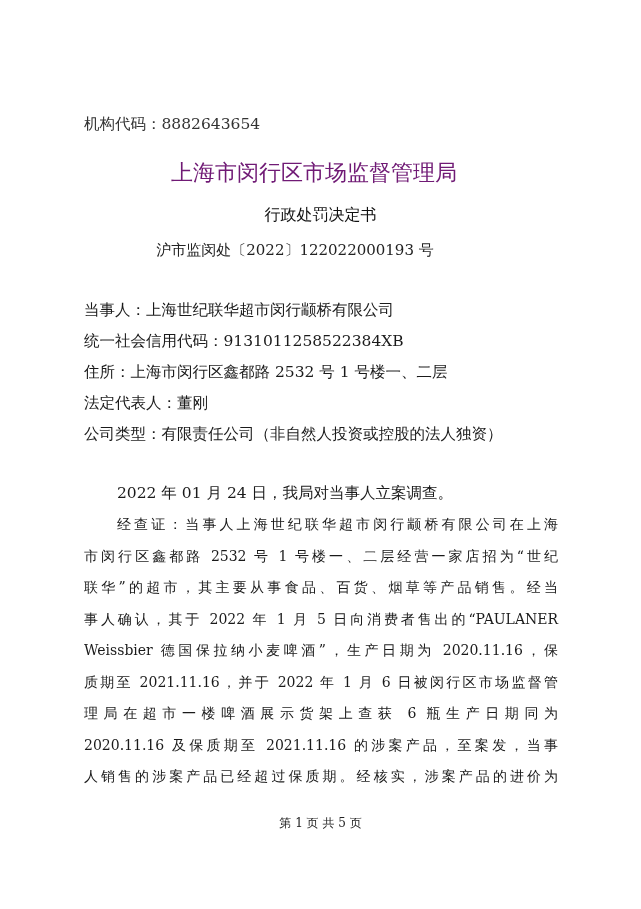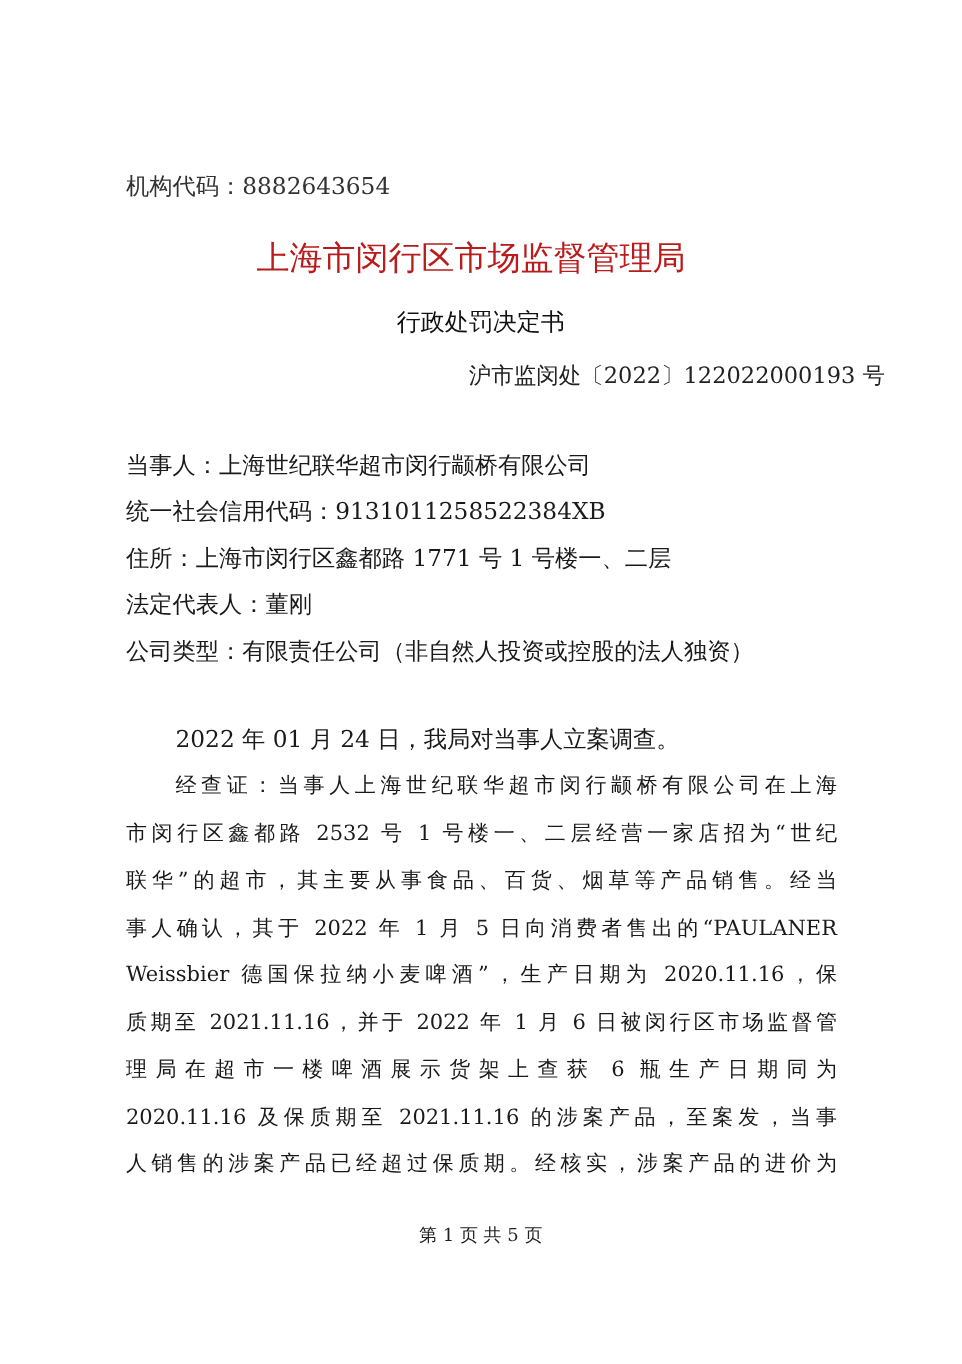--- a/index.html
+++ b/index.html
@@ -4,42 +4,42 @@
 <style>
   html, body { margin: 0; padding: 0; background: #ffffff; }
   body {
     width: 641px; height: 909px; position: relative; overflow: hidden;
     font-family: "DejaVu Serif", "Liberation Serif", serif;
     color: #1a1a1a;
   }
   .page { position: absolute; left: 0; top: 0; width: 641px; height: 909px; background: #fff; }
   .line { position: absolute; white-space: nowrap; font-size: 15.5px; line-height: 20px; }
   .org-code { left: 84px; top: 114px; color: #333; }
-  .title1 { left: 0; width: 628px; text-align: center; top: 159px; font-size: 22px; line-height: 28px; font-family: "DejaVu Sans", "Liberation Sans", sans-serif; color: #b91c1c; }
+  .title1 { left: 0; width: 628px; text-align: center; top: 159px; font-size: 22px; line-height: 28px; font-family: "DejaVu Sans", "Liberation Sans", sans-serif; color: #701a75; }
   .title2 { left: 0; width: 641px; text-align: center; top: 201px; font-size: 16px; line-height: 28px; font-family: "DejaVu Sans", "Liberation Sans", sans-serif; color: #111; }
-  .docno { left: 0; width: 590px; text-align: right; top: 240px; font-size: 15px; color: #222; }
+  .docno { left: 0; width: 590px; text-align: center; top: 240px; font-size: 15px; color: #222; }
   .info { left: 84px; }
   .para { position: absolute; left: 84px; width: 474px; font-size: 14px; line-height: 31.5px; text-align: justify; text-align-last: justify; white-space: nowrap; }
   .para .l { display: block; height: 31.5px; }
   .footer { position: absolute; left: 0; width: 641px; text-align: center; top: 815px; font-size: 12px; color: #222; }
 </style>
 </head>
 <body>
 
 <div class="page">
 
   <div class="line org-code">机构代码：8882643654</div>
 
   <div class="line title1">上海市闵行区市场监督管理局</div>
   <div class="line title2">行政处罚决定书</div>
   <div class="line docno">沪市监闵处〔2022〕122022000193 号</div>
 
   <div class="line info" style="top:300px">当事人：上海世纪联华超市闵行颛桥有限公司</div>
   <div class="line info" style="top:331px">统一社会信用代码：913101125852238​4XB</div>
-  <div class="line info" style="top:362px">住所：上海市闵行区鑫都路 1771 号 1 号楼一、二层</div>
+  <div class="line info" style="top:362px">住所：上海市闵行区鑫都路 2532 号 1 号楼一、二层</div>
   <div class="line info" style="top:393px">法定代表人：董刚</div>
   <div class="line info" style="top:424px">公司类型：有限责任公司（非自然人投资或控股的法人独资）</div>
 
   <div class="line" style="left:117px; top:483px">2022 年 01 月 24 日，我局对当事人立案调查。</div>
 
   <div class="para" style="top:509px">
     <span class="l" style="padding-left:33px">经查证：当事人上海世纪联华超市闵行颛桥有限公司在上海</span>
     <span class="l">市闵行区鑫都路 2532 号 1 号楼一、二层经营一家店招为“世纪</span>
     <span class="l">联华”的超市，其主要从事食品、百货、烟草等产品销售。经当</span>
     <span class="l">事人确认，其于 2022 年 1 月 5 日向消费者售出的“PAULANER</span>

